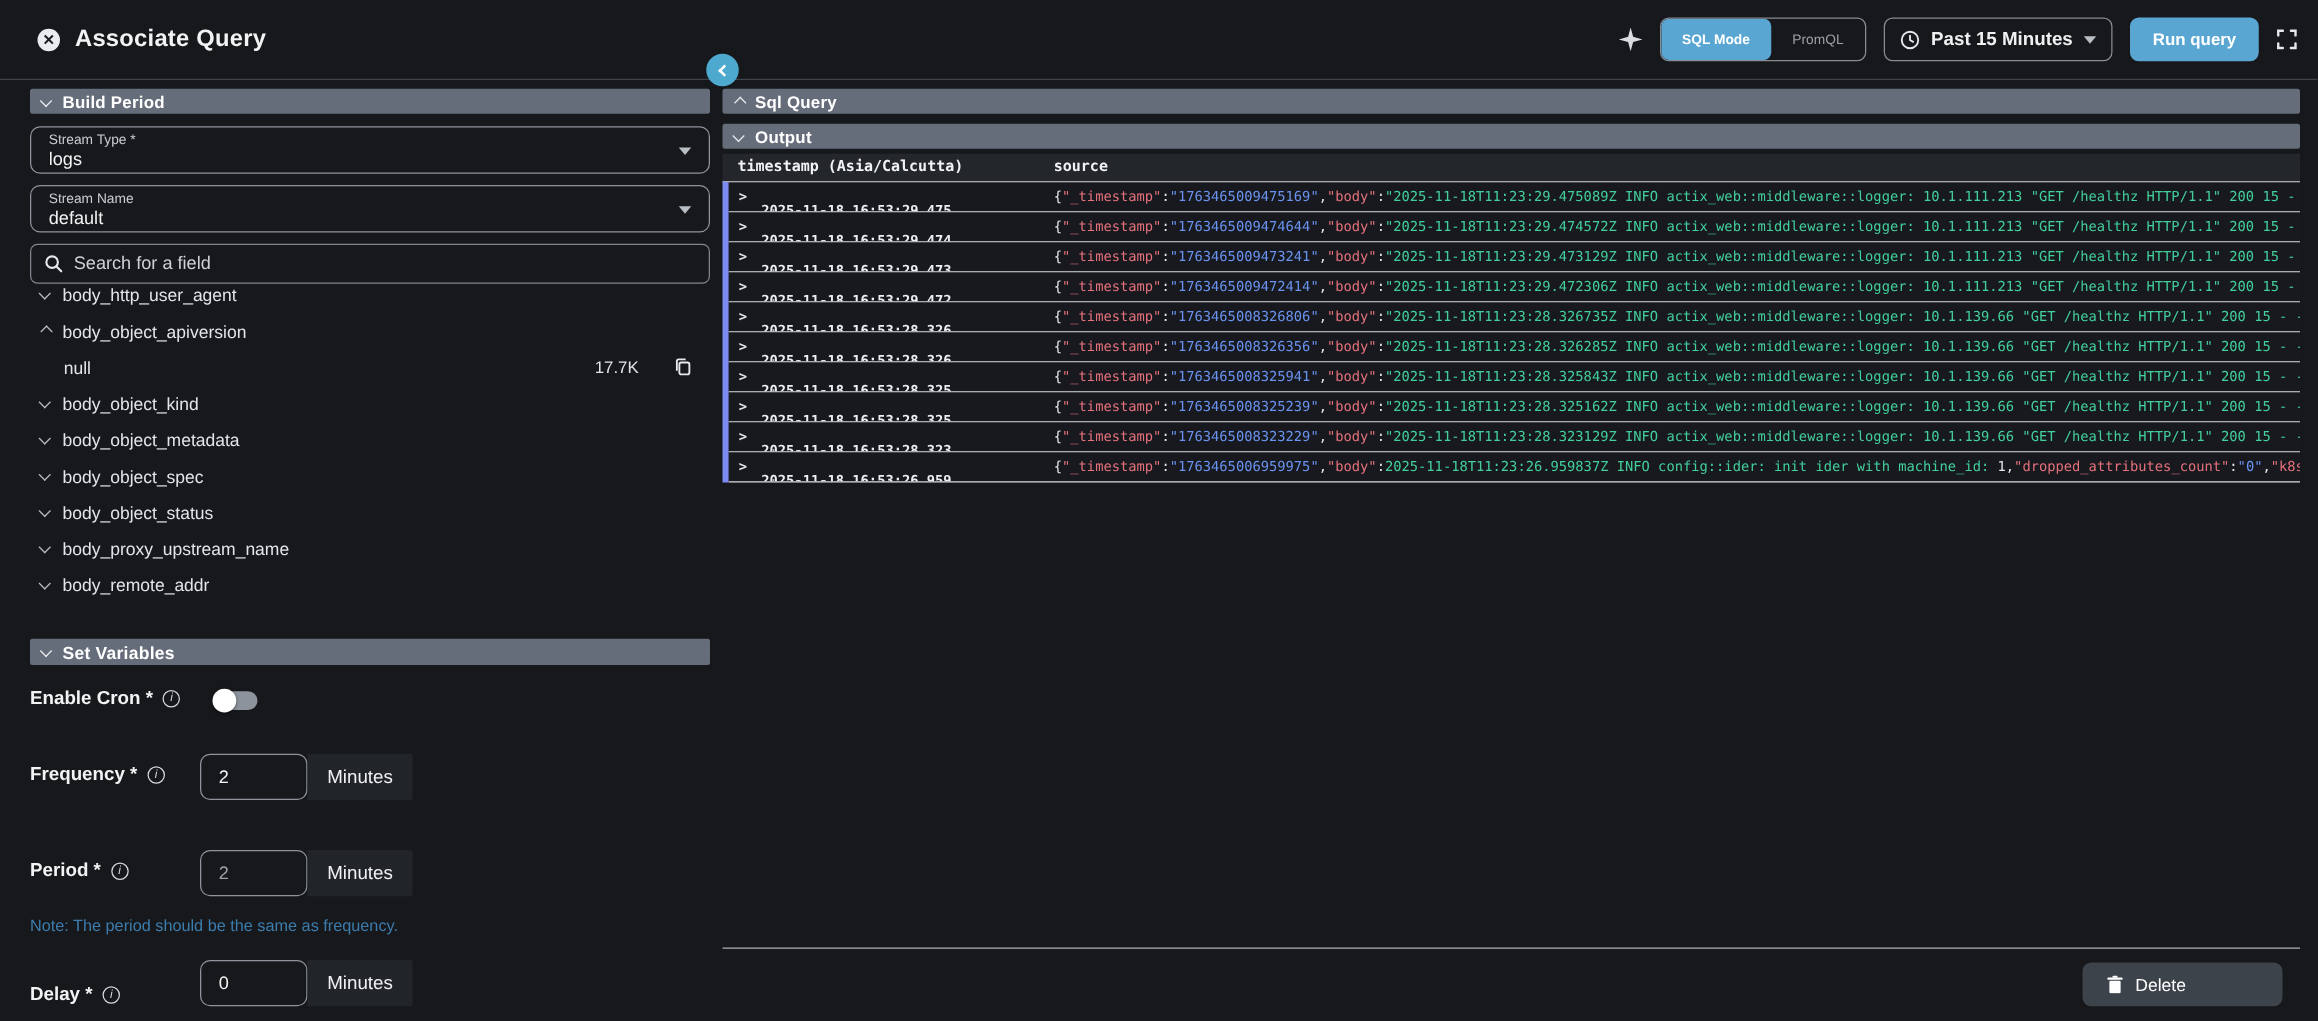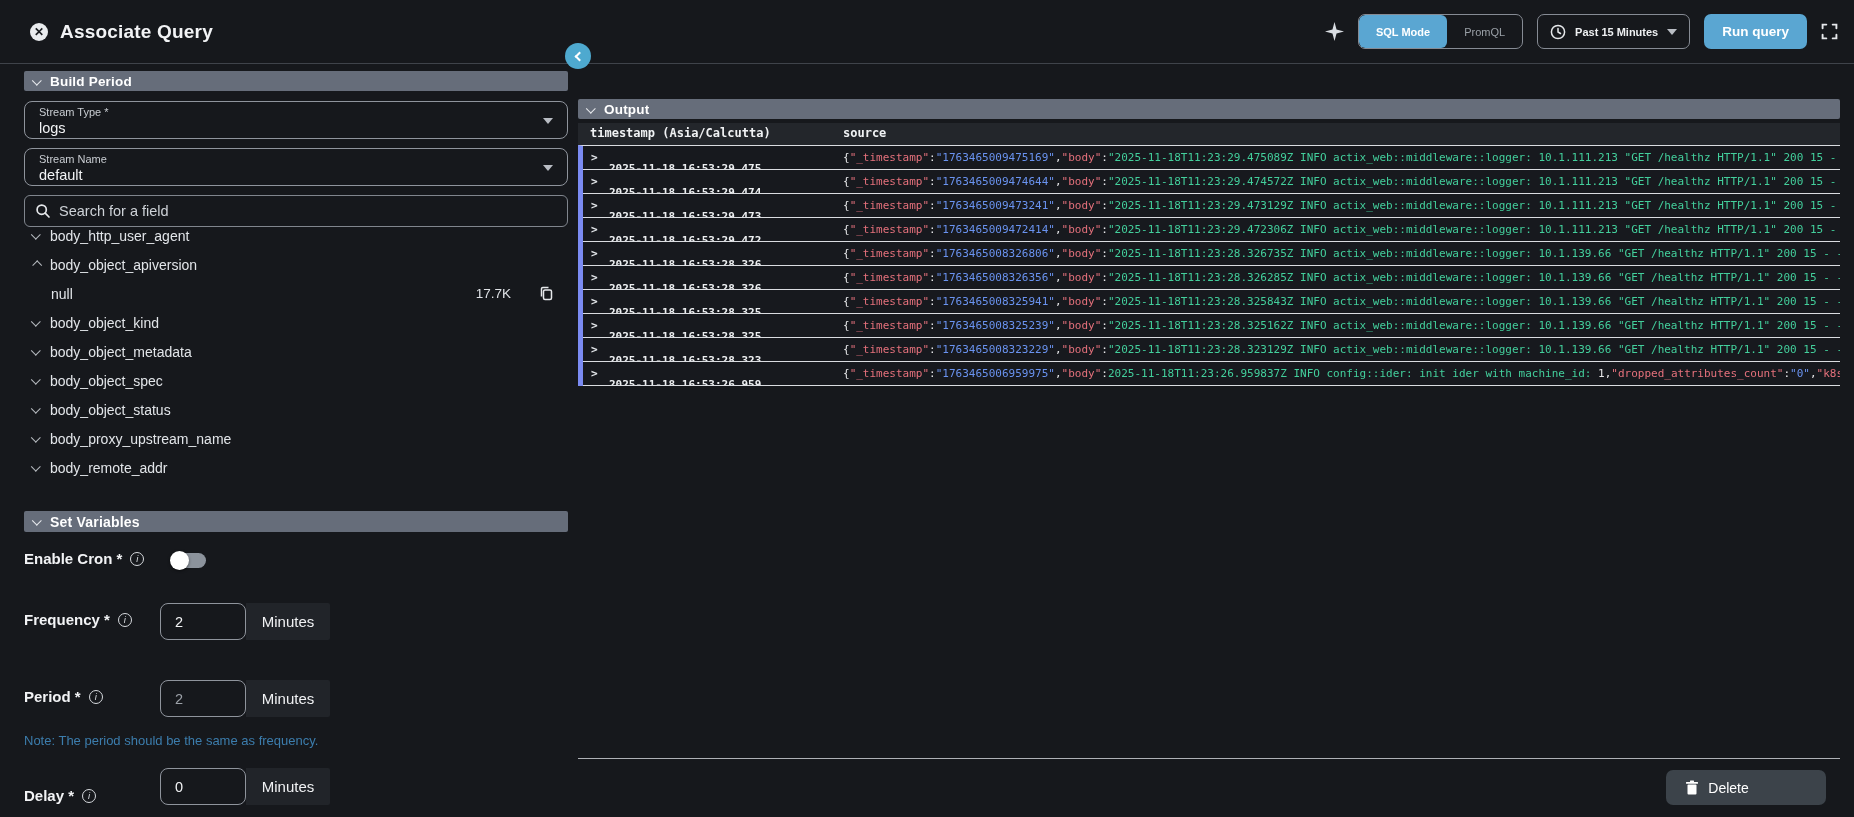--- a/index.html
+++ b/index.html
@@ -25,21 +25,21 @@
     border-bottom:1px solid #3f434a; }
   .close-btn{ width:18px; height:18px; border-radius:50%; background:#e9ebee;
     color:#1a1c20; font-size:12px; font-weight:bold; line-height:18px; text-align:center; cursor:pointer;}
   .page-title{ font-size:19px; font-weight:700; color:#f2f3f5; margin-left:12px; letter-spacing:.2px;}
   .hdr-right{ margin-left:auto; display:flex; align-items:center; gap:14px; }
   .sparkle svg{ display:block; }
   .mode-group{ display:flex; height:35px; border:1px solid #868b94; border-radius:7px; overflow:hidden; }
   .mode-btn{ display:flex; align-items:center; padding:0 17px; font-size:11px; color:#9aa0a7; cursor:pointer; background:transparent; border:none; font-family:inherit;}
   .mode-btn.active{ background:var(--accent); color:#fff; font-weight:600; border-radius:6px;}
   .time-range{ display:flex; align-items:center; gap:9px; height:35px; border:1px solid #868b94; border-radius:7px; padding:0 12px; cursor:pointer;}
-  .time-range .lbl{ font-size:11px; font-weight:600; color:#eef0f2;}
+  .time-range .lbl{ font-size:15px; font-weight:600; color:#eef0f2;}
   .caret-down{ width:0; height:0; border-left:5px solid transparent; border-right:5px solid transparent; border-top:6px solid #b9bdc4;}
   .run-btn{ height:35px; padding:0 18px; background:var(--accent); border:none; border-radius:7px;
     color:#fff; font-size:13.5px; font-weight:600; font-family:inherit; cursor:pointer;}
   .fs-icon{ cursor:pointer; display:flex;}
 
   
   .collapse-handle{ position:absolute; left:565px; top:43px; width:26px; height:26px; border-radius:50%;
     background:#4ea9cf; z-index:5; cursor:pointer; display:flex; align-items:center; justify-content:center;}
   .chev-left{ width:7px; height:7px; border-left:2px solid #fff; border-bottom:2px solid #fff; transform:rotate(45deg); margin-left:2px;}
 
@@ -261,20 +261,24 @@
     <span>Delay *</span>
       <span class="info-i">i</span>
   </div>
   <div class="numwrap num-delay">
     <input value="0" style="">
     <div class="unitbox">Minutes</div>
   </div>
 </div>
 
 <div class="rpanel">
+  <div class="secbar sql-bar">
+    <span class="chev up"></span>
+    <span class="t">Sql Query</span>
+  </div>
   <div class="secbar out-bar">
     <span class="chev"></span>
     <span class="t">Output</span>
   </div>
 
   <div class="thead">
     <span class="c1">timestamp (Asia/Calcutta)</span>
     <span class="c2">source</span>
   </div>
 

